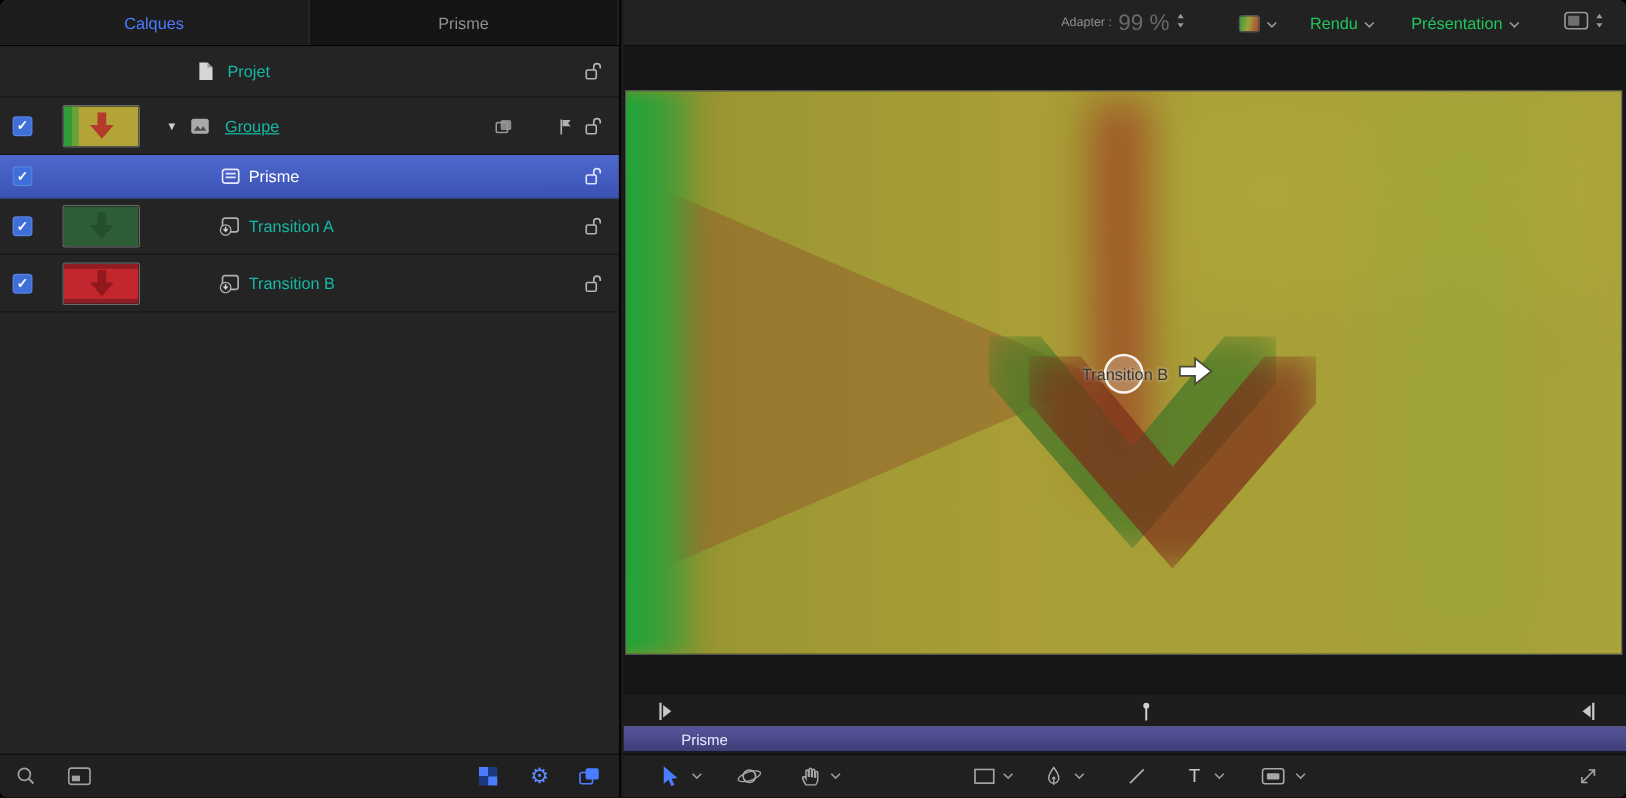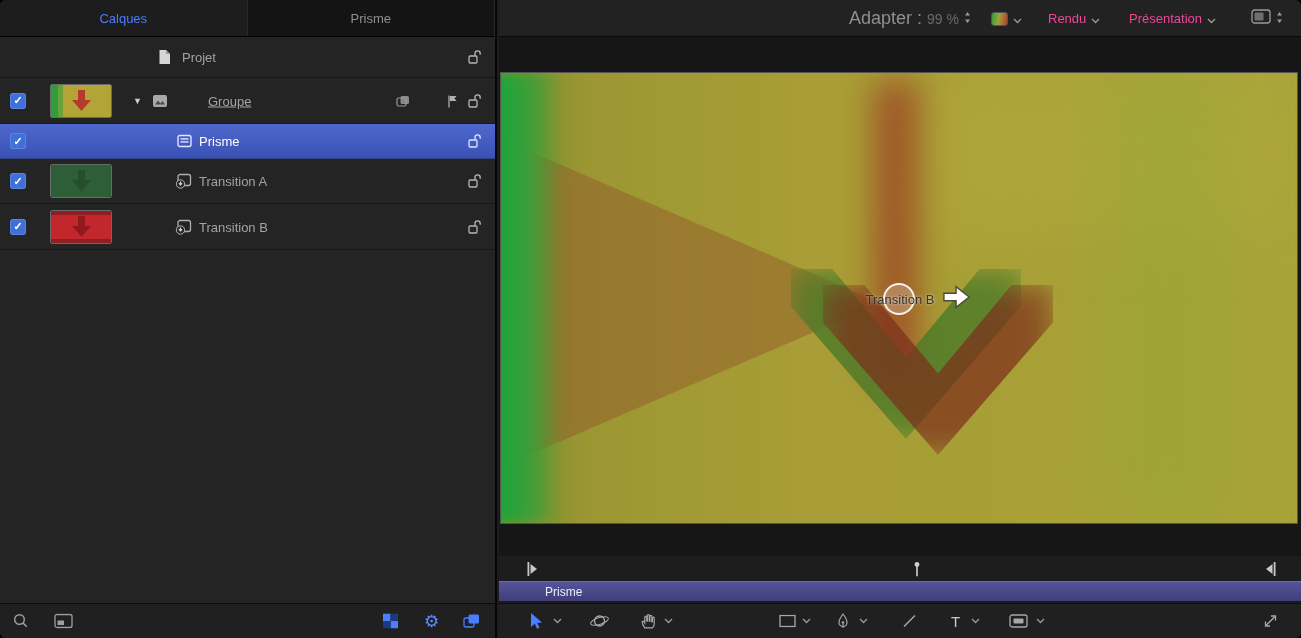--- a/index.html
+++ b/index.html
@@ -7,37 +7,37 @@
   .app { position:relative; width:1301px; height:638px; background:#1d1d1d; overflow:hidden; border-radius:6px; }
 
   
   .left-panel { position:absolute; left:0; top:0; width:497px; height:638px; background:#242424; border-right:2px solid #060606; }
   .tabbar { position:absolute; left:0; top:0; width:100%; height:37px; display:flex; background:#141414; border-bottom:1px solid #000; }
   .tab { flex:1; display:flex; align-items:center; justify-content:center; font-size:13px; color:#8f8f8f; border-right:1px solid #2a2a2a; cursor:default; }
   .tab.active { color:#4b7cff; background:#1d1d1d;text-align:center; }
   .rows { position:absolute; left:0; top:37px; width:100%; bottom:35px; background:#242424; }
   .lrow { position:relative; border-bottom:1px solid rgba(0,0,0,0.35); }
   .lrow .abs { position:absolute; top:50%; transform:translateY(-50%); display:inline-flex; align-items:center; }
-  .lbl { font-size:13px; color:#a3a3a3; white-space:nowrap; }
+  .lbl { font-size:13px; color:#14b8a6; white-space:nowrap; }
   .checkbox { width:16px; height:16px; border-radius:3px; background:#3f6fd8; color:#fff; font-size:11px; font-weight:bold; display:flex; align-items:center; justify-content:center; box-shadow:inset 0 0 0 1px rgba(255,255,255,0.15); }
   .thumb { width:62px; height:34px; border:1px solid #6a6a6a; border-radius:2px; overflow:hidden; background:#000; }
   .row-selected { background:linear-gradient(#4f68cd,#3a52b4); }
   .row-selected .lbl { color:#ffffff; }
   .underline { text-decoration:underline; }
   .left-bottombar { position:absolute; left:0; bottom:0; width:100%; height:35px; background:#202020; border-top:1px solid #0c0c0c; }
   .left-bottombar .abs, .bottom-toolbar .abs, .ruler .abs { position:absolute; top:50%; transform:translateY(-50%); display:inline-flex; align-items:center; }
   .gear-glyph { font-size:17px; color:#5b8cff; line-height:1; }
 
   
   .right-area { position:absolute; left:499px; top:0; width:802px; height:638px; }
   .top-toolbar { position:absolute; left:0; top:0; width:100%; height:37px; background:#222222; border-bottom:1px solid #0a0a0a; }
   .tt-group { position:absolute; top:0; height:37px; display:flex; align-items:center; gap:5px; }
-  .tt-dim { font-size:18px; color:#8f8f8f; }
-  .tt-dimmer { font-size:14px; color:#6a6a6a; }
-  .tt-light { font-size:13px; color:#ec4899; }
+  .tt-dim { font-size:10px; color:#8f8f8f; }
+  .tt-dimmer { font-size:18px; color:#6a6a6a; }
+  .tt-light { font-size:13px; color:#22c55e; }
   .colorwell { width:17px; height:14px; border-radius:3px; border:1px solid #555; background:linear-gradient(100deg,#2f9e3a 0%,#9fa23a 45%,#b04030 100%); }
 
   .canvas-zone { position:absolute; left:0; top:37px; width:100%; height:519px; background:#161616; }
   .canvas { position:absolute; left:2px; top:36px; width:796px; height:450px; overflow:hidden;
             background:linear-gradient(90deg,#7f8f2c 0px,#9c9733 90px,#a89d36 300px,#a89f37 520px,#a9a33b 796px);
             box-shadow:0 0 0 1px rgba(200,200,200,0.35); }
   .fx { position:absolute; }
   .fx-green { left:-10px; top:0; width:72px; height:100%; background:linear-gradient(90deg,#12a63c,#3f9e38 55%,rgba(110,160,50,0)); filter:blur(6px); }
   .fx-tri { left:-60px; top:40px; width:440px; height:380px; background:#925c2a; clip-path:polygon(0 0,100% 50%,0 100%); filter:blur(28px); opacity:0.5; }
   .fx-streak { left:372px; top:8px; width:46px; height:300px; background:#9c3a22; filter:blur(16px); opacity:0.7; }
@@ -98,21 +98,21 @@
               <path d="M27 5 h7 v10 h6 l-9.5 11 -9.5-11 h6 z" fill="#b53a2b"></path>
             </svg>
         </span>
         <span class="abs" style="left:133px; font-size:9px; color:#cfcfcf;">▼</span>
         <span class="abs" style="left:152px;">
           <svg width="16" height="14">
               <rect x="1" y="1" width="14" height="12" rx="2" fill="#a9a9a9"></rect>
               <path d="M3 10.5 l3-4 2.5 3 2-2.5 2.5 3.5 z" fill="#4a4a4a"></path>
             </svg>
         </span>
-        <span class="abs lbl underline" style="left:180px;margin-left:28px;">Groupe</span>
+        <span class="abs lbl underline" style="left:180px;">Groupe</span>
         <span class="abs" style="right:85px;">
           <svg width="14" height="12">
               <rect x="1" y="3" width="9" height="8" rx="1.5" fill="none" stroke="#9a9a9a" stroke-width="1.2"></rect>
               <rect x="4.5" y="1" width="8.5" height="8" rx="1.5" fill="#9a9a9a" opacity="0.85"></rect>
             </svg>
         </span>
         <span class="abs" style="right:37px;">
           <svg width="11" height="14">
               <path d="M2 1.5 v12" stroke="#b0b0b0" stroke-width="1.3"></path>
               <path d="M3 2 h6.5 l-2 2.5 2 2.5 H3 z" fill="#b0b0b0"></path>

